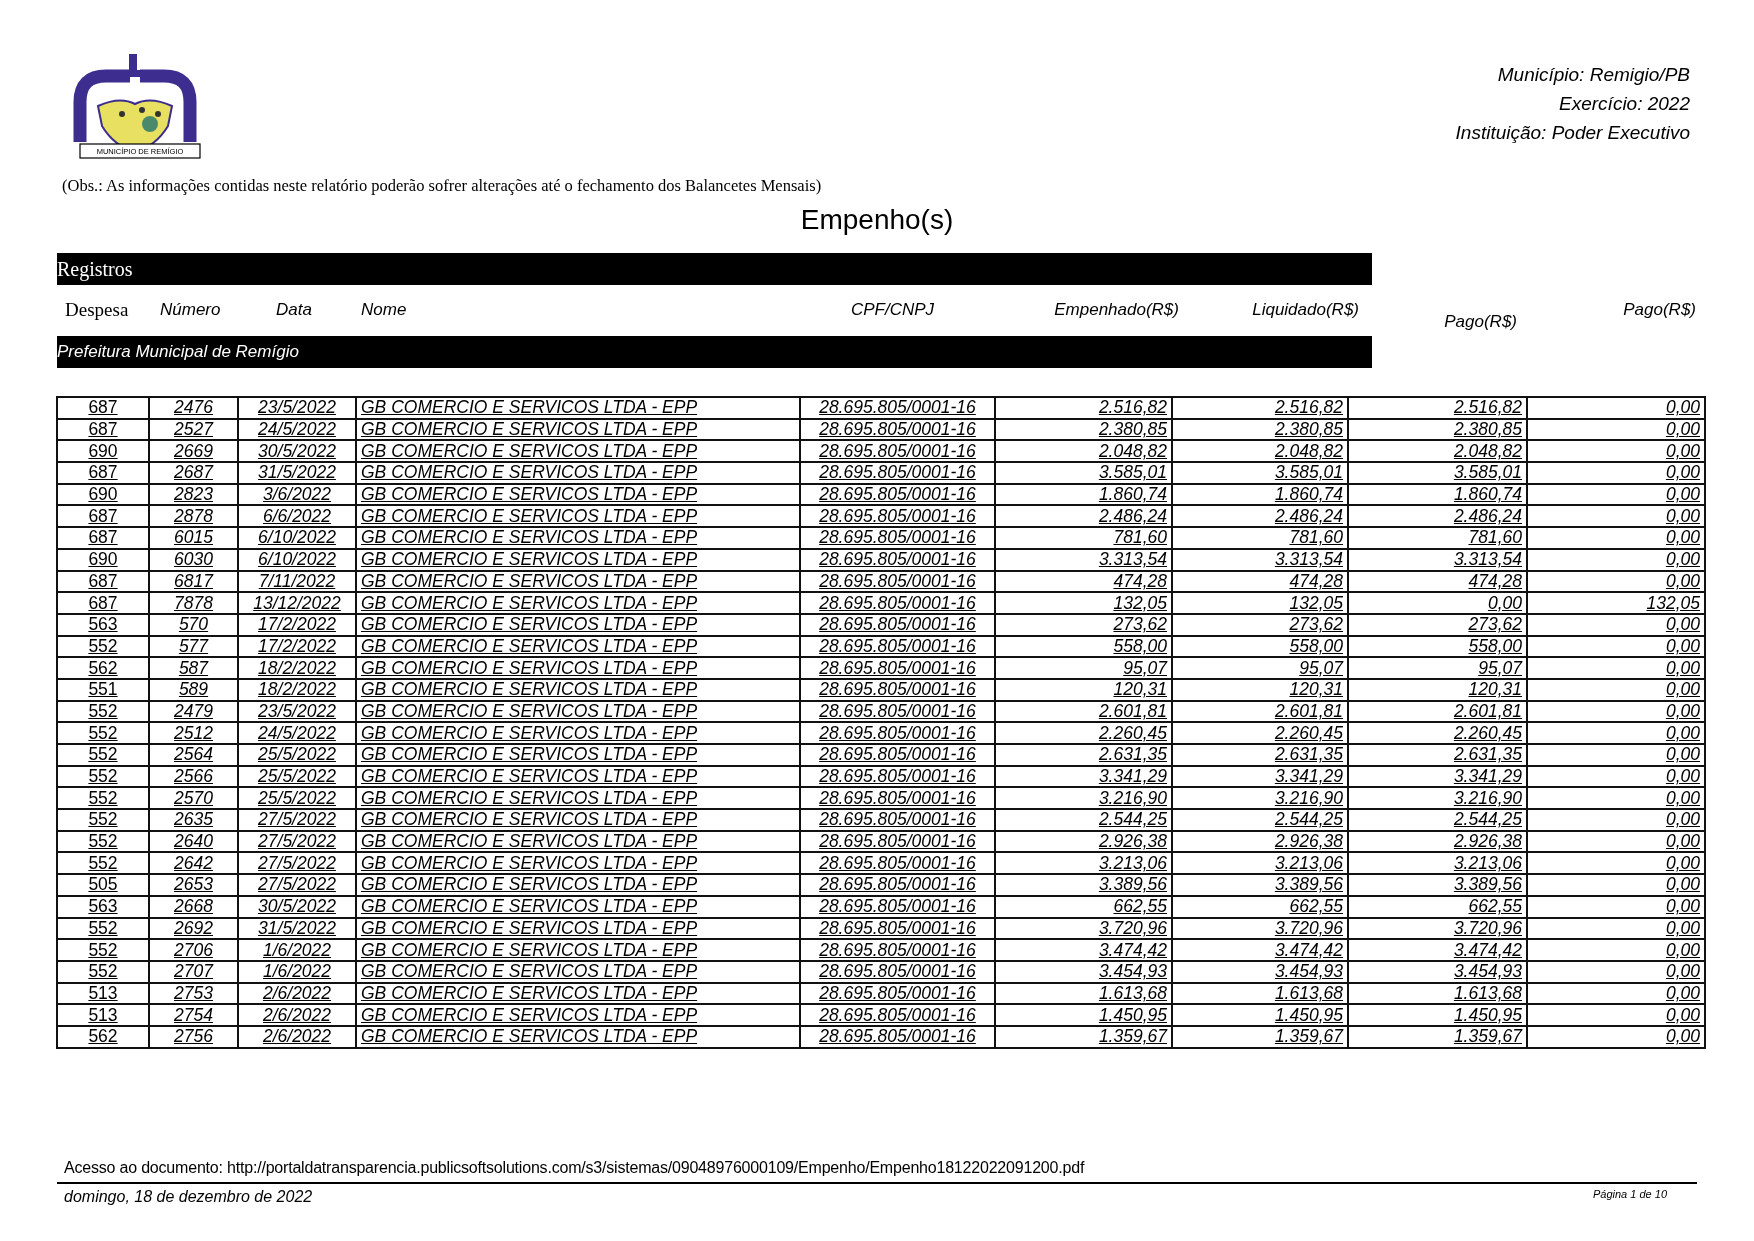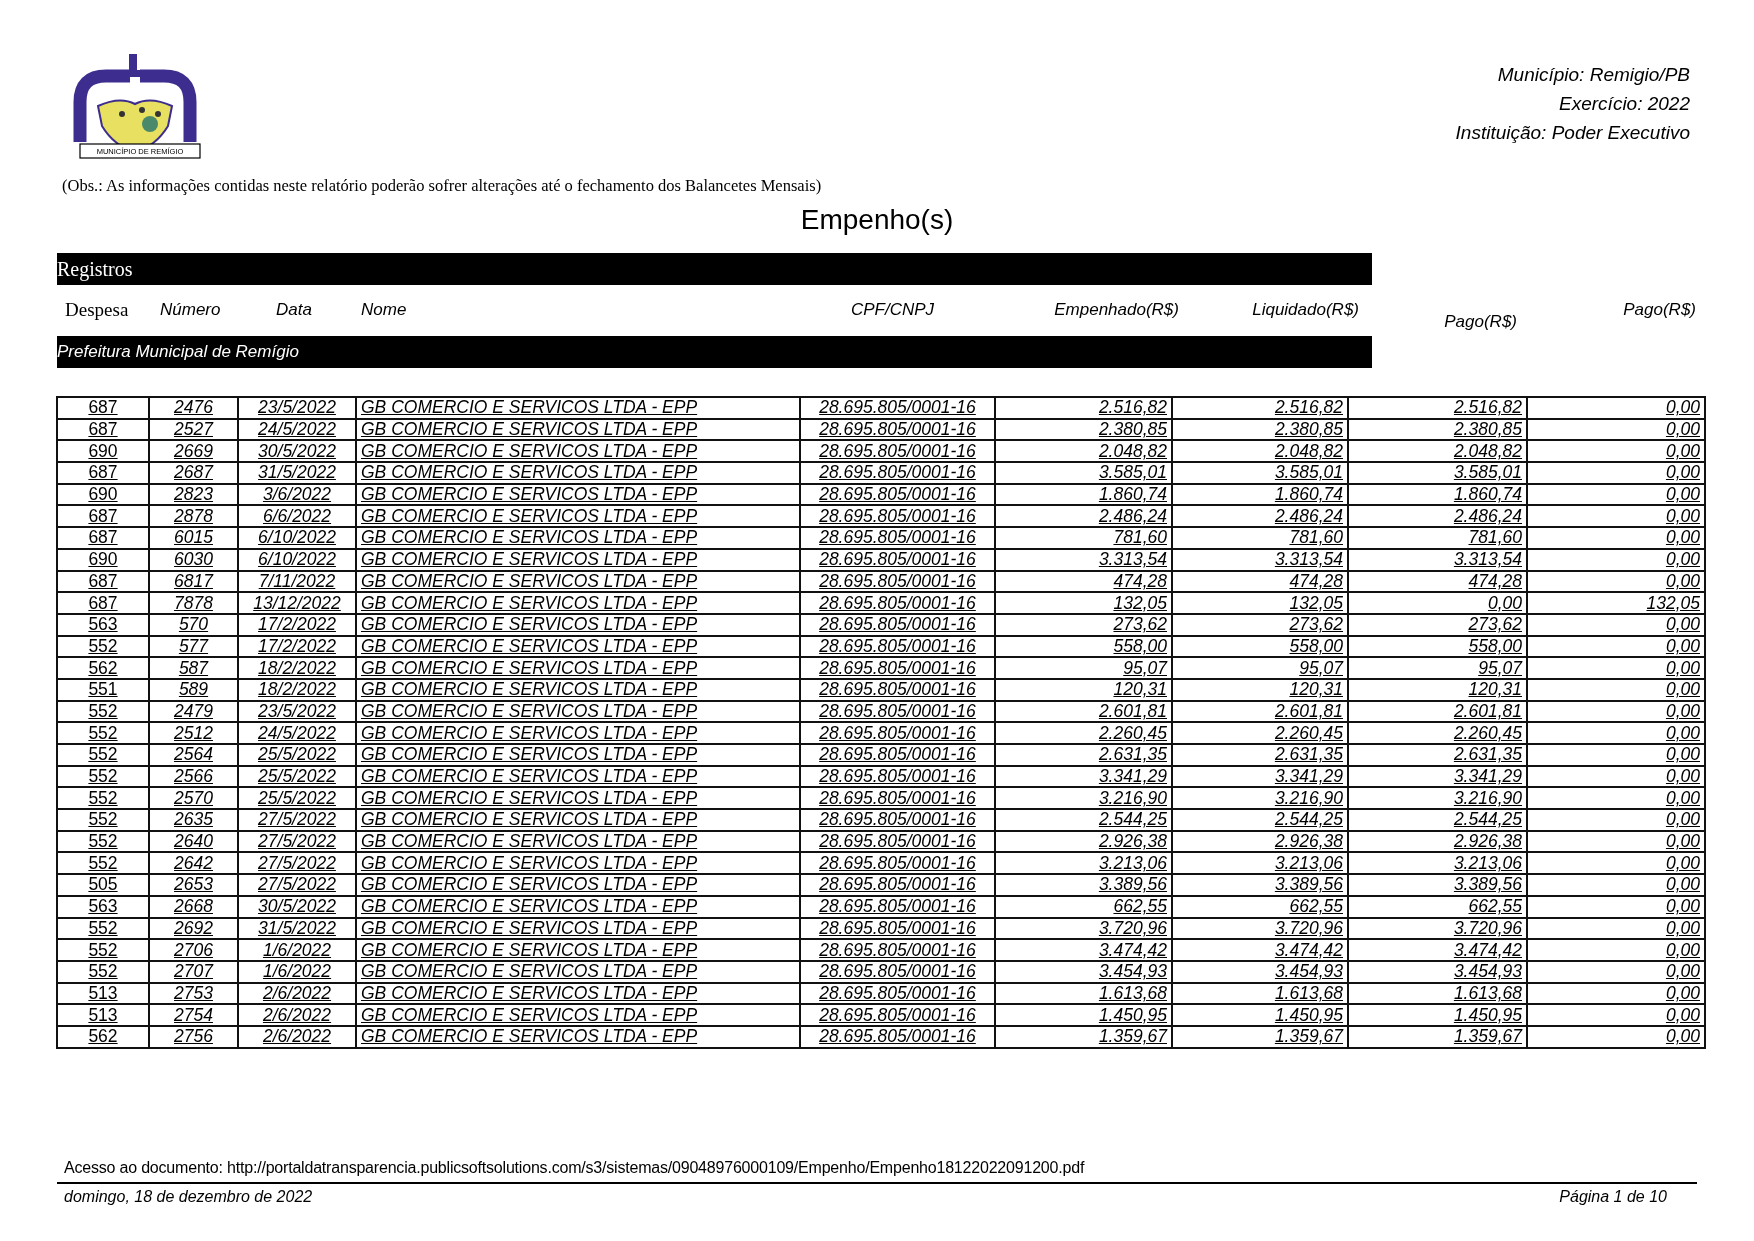--- a/index.html
+++ b/index.html
@@ -15,21 +15,21 @@
   .colhdr { top:296px; height:30px; left:57px; width:1647px; font-style:italic; font-size:17px; }
   .colhdr span { position:absolute; top:4px; }
   .tbl { position:absolute; left:56px; top:396px; border-collapse:collapse; table-layout:fixed; font-size:17.5px; font-style:italic;text-decoration:underline; }
   .tbl td { border:2px solid #111; height:19.7px; padding:0 4px; line-height:19px; white-space:nowrap; overflow:hidden; }
   .tbl td.c0 { font-style:normal; text-align:center; }
   .tbl td.c1, .tbl td.c2, .tbl td.c4 { text-align:center; }
   .tbl td.num { text-align:right; }
   .url { left:64px; top:1159px; font-size:16px; letter-spacing:-0.2px; }
   .rule { left:57px; top:1182px; width:1640px; height:0; border-top:2px solid #000; }
   .fdate { left:64px; top:1188px; font-style:italic; font-size:16px; }
-  .fpage { right:87px; top:1188px; font-style:italic; font-size:16px; }
+  .fpage { right:87px; top:1188px; font-style:italic; font-size:11px; }
 </style>
 </head>
 <body>
 
 <div class="abs logo">
   <svg width="160" height="112" viewBox="0 0 160 112">
     <rect x="69" y="2" width="8" height="18" fill="#3d2d8f"></rect>
     <rect x="50" y="18" width="50" height="7" fill="#3d2d8f"></rect>
     <path d="M20 90 L20 50 Q20 24 46 24 L70 24" stroke="#3d2d8f" stroke-width="13" fill="none"></path>
     <path d="M130 90 L130 50 Q130 24 104 24 L80 24" stroke="#3d2d8f" stroke-width="13" fill="none"></path>

